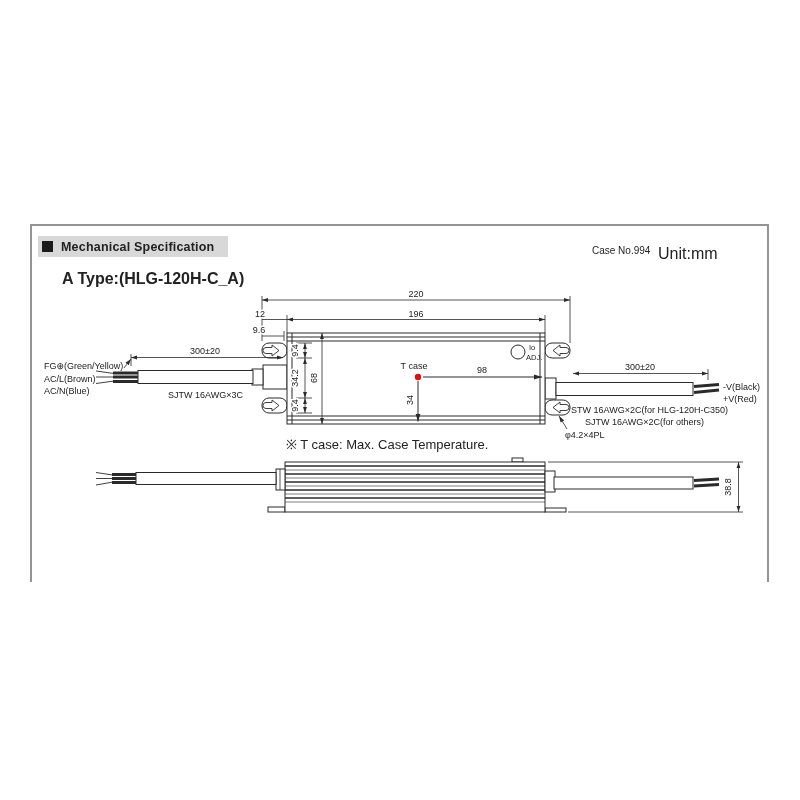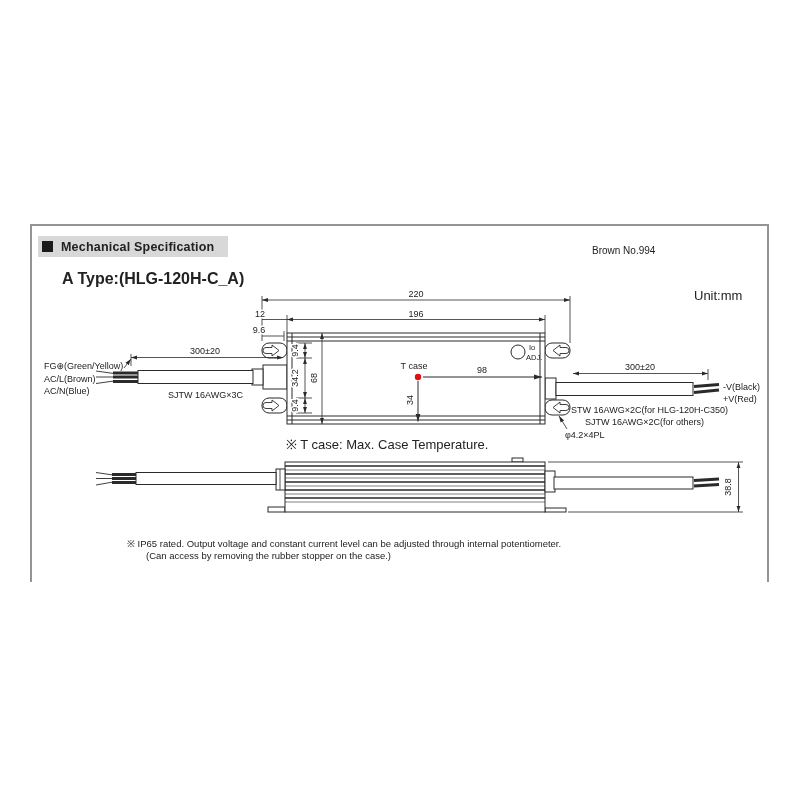--- a/index.html
+++ b/index.html
@@ -5,21 +5,21 @@
   html,body{margin:0;padding:0;background:#fff;}
   body{font-family:"Liberation Sans", sans-serif;}
   #stage{position:relative;width:800px;height:800px;background:#fff;overflow:hidden;}
   .frame{position:absolute;left:30px;top:224px;width:735px;height:356px;
          border-top:2px solid #949494;border-left:2px solid #949494;border-right:2px solid #949494;}
   .title-bar{position:absolute;left:38px;top:236px;height:21px;background:#d8d8d8;
              display:flex;align-items:center;gap:8px;padding:0 14px 0 4px;}
   .title-sq{width:11px;height:11px;background:#1a1a1a;flex:0 0 auto;}
   .title-text{font-size:12.5px;font-weight:bold;color:#222;white-space:nowrap;letter-spacing:.2px;}
   .caseno{position:absolute;left:592px;top:245px;font-size:10px;color:#222;white-space:nowrap;}
-  .unit{position:absolute;left:694px;top:245px;font-size:13px;color:#222;white-space:nowrap;margin-top:43px;}
+  .unit{position:absolute;left:658px;top:245px;font-size:16px;color:#222;white-space:nowrap;}
   .type-label{position:absolute;left:62px;top:270px;font-size:16px;font-weight:bold;color:#222;white-space:nowrap;}
   .note-tcase{position:absolute;left:286px;top:435px;font-size:13px;color:#222;white-space:nowrap;}
   .note-ip65-1{position:absolute;left:127px;top:537px;font-size:9.5px;color:#222;white-space:nowrap;}
   .note-ip65-2{position:absolute;left:146px;top:550px;font-size:9.5px;color:#222;white-space:nowrap;}
   svg{position:absolute;left:0;top:0;}
   svg text{font-family:"Liberation Sans", sans-serif;fill:#222;stroke:none;}
   .dim{font-size:9px;}
   .lbl{font-size:9px;}
   .sml{font-size:7.5px;}
   .halo{paint-order:stroke;stroke:#fff;stroke-width:3px;}
@@ -29,21 +29,21 @@
 
 <div id="stage">
 
   <div class="frame"></div>
 
   <div class="title-bar">
     <span class="title-sq"></span>
     <span class="title-text">Mechanical Specification</span>
   </div>
 
-  <div class="caseno">Brown No.994</div>
+  <div class="caseno">Case No.994</div>
   <div class="unit">Unit:mm</div>
   <div class="type-label">A Type:(HLG-120H-C_A)</div>
 
   <svg width="800" height="800" viewBox="0 0 800 800">
     <defs>
       <marker id="arr" viewBox="0 0 10 8" markerWidth="8" markerHeight="6.4" refX="10" refY="4" orient="auto-start-reverse">
         <path d="M0,0.8 L10,4 L0,7.2 z" fill="#2a2a2a"></path>
       </marker>
     </defs>
 
@@ -193,16 +193,14 @@
       </g>
 
       <path d="M548,462 H743" stroke-width="0.8"></path>
       <path d="M568,512 H743" stroke-width="0.8"></path>
       <path d="M738.5,462 V512" stroke-width="0.8" marker-start="url(#arr)" marker-end="url(#arr)"></path>
     </g>
     <text class="dim" x="731" y="487" text-anchor="middle" transform="rotate(-90 731 487)">38.8</text>
   </svg>
 
   <div class="note-tcase">※ T case: Max. Case Temperature.</div>
-  <div class="note-ip65-1">※ IP65 rated. Output voltage and constant current level can be adjusted through internal potentiometer.</div>
-  <div class="note-ip65-2">(Can access by removing the rubber stopper on the case.)</div>
 
 </div>
 
 </body></html>

